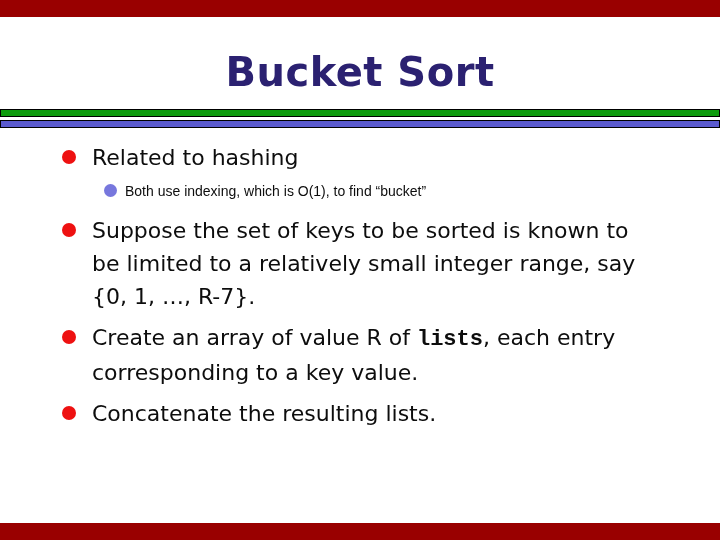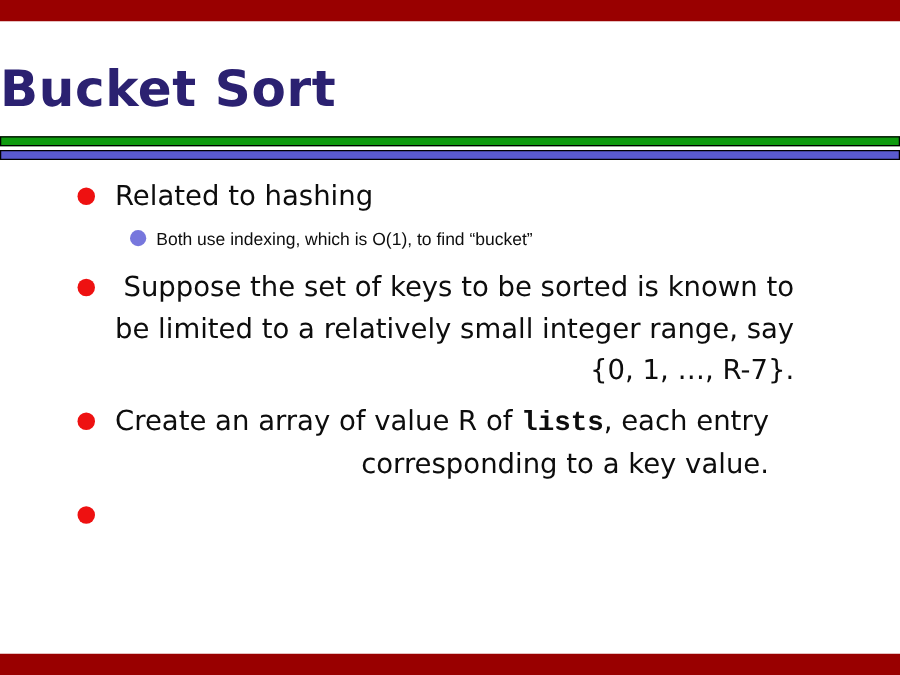--- a/index.html
+++ b/index.html
@@ -1,28 +1,28 @@
 <!DOCTYPE html>
 <html><head>
 <meta charset="utf-8">
 <style>
   html,body{margin:0;padding:0;background:#fff;}
   .slide{position:relative;width:720px;height:540px;background:#ffffff;overflow:hidden;
          font-family:"DejaVu Sans",sans-serif;}
   .bar{position:absolute;left:0;width:720px;height:17px;background:#990000;}
   .bar.top{top:0;}
   .bar.bottom{bottom:0;}
-  .title{position:absolute;top:50px;left:0;width:720px;margin:0;
+  .title{position:absolute;top:50px;left:0;width:720px;margin:0;text-align:center;
          font-size:40px;line-height:1.1;font-weight:bold;color:#2b2171;
          font-family:"DejaVu Sans",sans-serif;letter-spacing:0.5px;}
   .rule{position:absolute;left:0;width:720px;height:8px;box-sizing:border-box;border:1px solid #000;}
   .rule.green{top:109px;background:#0d9b0d;}
   .rule.blue{top:120px;background:#5a5ace;}
   .content{position:absolute;top:141px;left:60px;width:650px;}
-  .li{display:flex;align-items:flex-start;margin-bottom:8px;text-align:right;}
+  .li{display:flex;align-items:flex-start;margin-bottom:8px;}
   .li.first{margin-bottom:2px;}
   .dot{flex:none;border-radius:50%;}
   .l1 .dot{width:14px;height:14px;margin:9px 16px 0 2px;background:#ee1111;}
   .l2{margin-left:44px;margin-bottom:7px;}
   .l2 .dot{width:13px;height:13px;margin:8px 8px 0 0;background:#7777dd;}
   .txt{font-size:22px;line-height:33px;color:#0d0d0d;white-space:pre;}
   .txt .b{font-weight:bold;font-family:Liberation Mono, monospace;}
   .l2 .txt{font-family:"Liberation Sans",sans-serif;font-size:14px;line-height:31px;}
 </style>
 </head>
@@ -57,18 +57,19 @@
 
     <div class="li l1">
       <span class="dot"></span>
       <span class="txt"><span>Create an array of value R of </span><span class="b">lists</span><span>, each entry
 corresponding to a key value.</span></span>
     </div>
 
 
     <div class="li l1">
       <span class="dot"></span>
+      <span class="txt">Concatenate the resulting lists.</span>
     </div>
 
   </div>
 
   <div class="bar bottom"></div>
 </div>
 
 </body></html>

